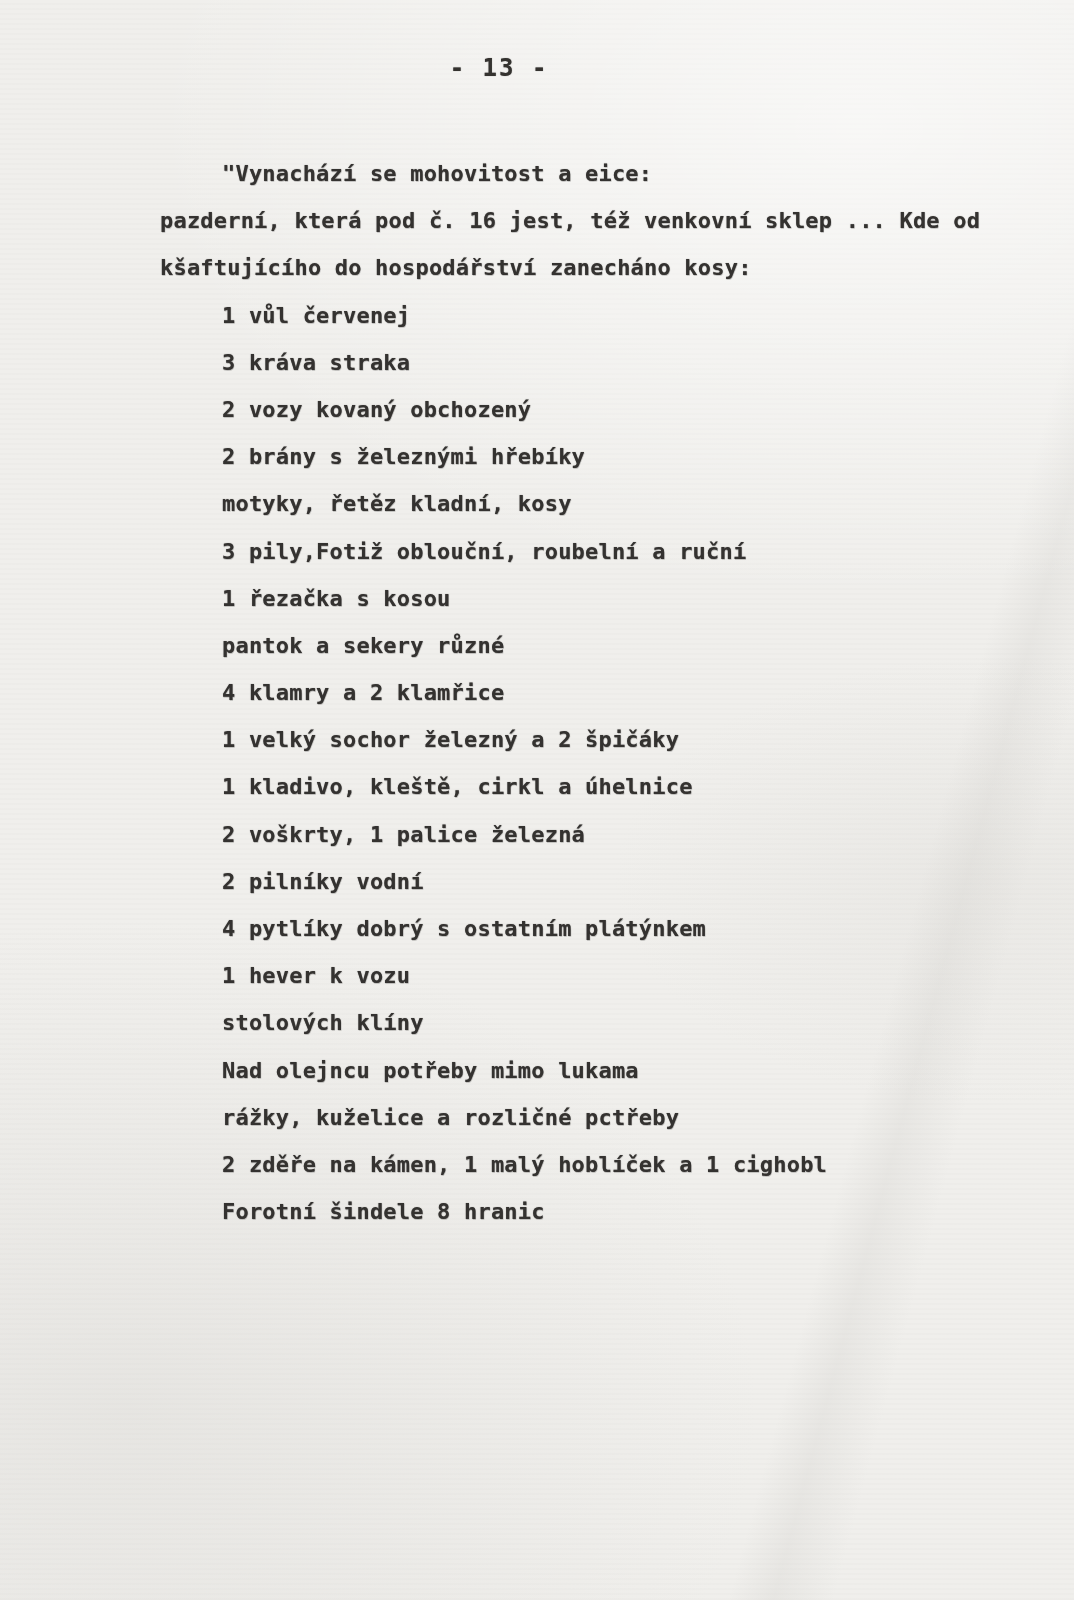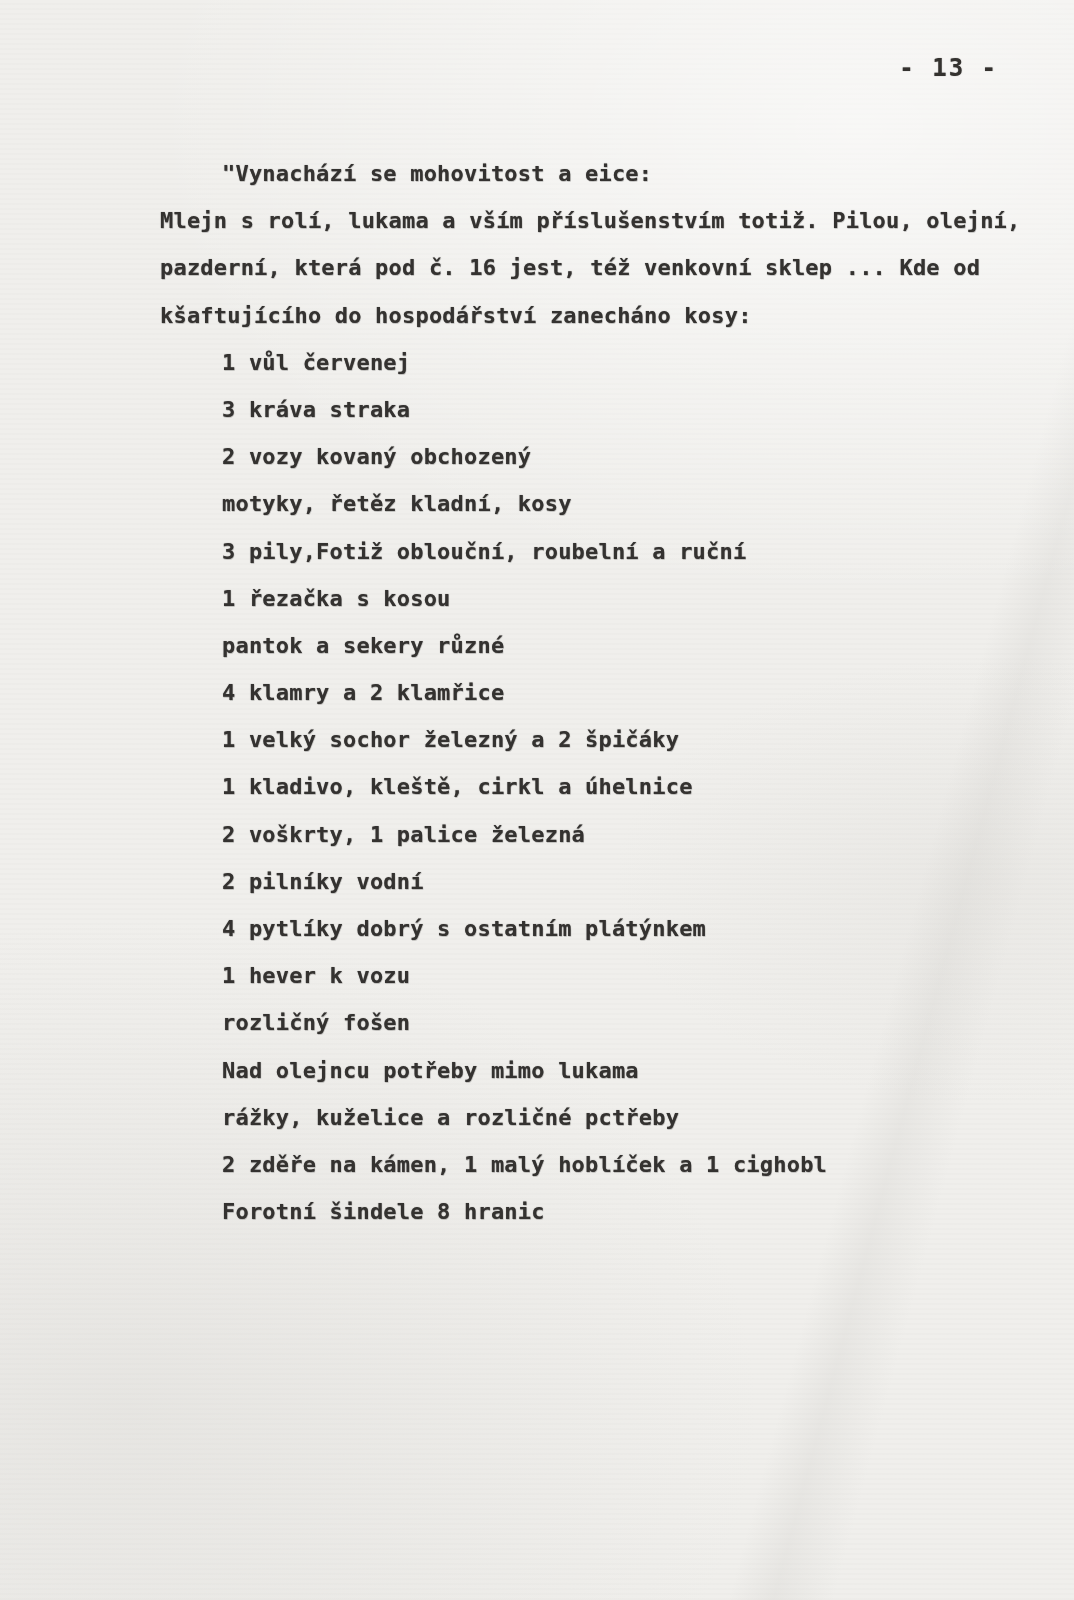--- a/index.html
+++ b/index.html
@@ -20,21 +20,21 @@
       linear-gradient(105deg, transparent 77%, rgba(196,194,190,0.20) 80%, transparent 84%),
       repeating-linear-gradient(0deg, rgba(0,0,0,0.012) 0 2px, transparent 2px 5px);
     font-family: "DejaVu Sans Mono", "Liberation Mono", monospace;
     color: #2e2c2a;
   }
   .page-number {
     position: absolute;
     top: 54px;
     left: 0;
     right: 76px;
-    text-align: right;
+    text-align: center;
     font-size: 24px;
     font-weight: bold;
     letter-spacing: 2px;
     color: #34322f;
     text-shadow: 0 0 1px rgba(40,38,36,0.55);
   }
   .doc-body {
     position: absolute;
     top: 150px;
     left: 160px;
@@ -54,36 +54,36 @@
     padding-left: 62px;
   }
 </style>
 </head>
 <body>
 
 <div class="page">
   <div class="page-number">- 13 -</div>
   <div class="doc-body">
       <div class="text-line indent">"Vynachází se mohovitost a eice:</div>
-      <div class="text-line">Mlejn s rolí, lukama a vším příslušenstvím totiž. Pilou, olejní,</div>
       <div class="text-line">pazderní, která pod č. 16 jest, též venkovní sklep ... Kde od</div>
       <div class="text-line">kšaftujícího do hospodářství zanecháno kosy:</div>
       <div class="text-line indent">1 vůl červenej</div>
       <div class="text-line indent">3 kráva straka</div>
       <div class="text-line indent">2 vozy kovaný obchozený</div>
+      <div class="text-line indent">2 brány s železnými hřebíky</div>
       <div class="text-line indent">motyky, řetěz kladní, kosy</div>
       <div class="text-line indent">3 pily,Fotiž oblouční, roubelní a ruční</div>
       <div class="text-line indent">1 řezačka s kosou</div>
       <div class="text-line indent">pantok a sekery různé</div>
       <div class="text-line indent">4 klamry a 2 klamřice</div>
       <div class="text-line indent">1 velký sochor železný a 2 špičáky</div>
       <div class="text-line indent">1 kladivo, kleště, cirkl a úhelnice</div>
       <div class="text-line indent">2 voškrty, 1 palice železná</div>
       <div class="text-line indent">2 pilníky vodní</div>
       <div class="text-line indent">4 pytlíky dobrý s ostatním plátýnkem</div>
       <div class="text-line indent">1 hever k vozu</div>
-      <div class="text-line indent">rozličný fošen</div>
+      <div class="text-line indent">stolových klíny</div>
       <div class="text-line indent">Nad olejncu potřeby mimo lukama</div>
       <div class="text-line indent">rážky, kuželice a rozličné pctřeby</div>
       <div class="text-line indent">2 zděře na kámen, 1 malý hoblíček a 1 cighobl</div>
       <div class="text-line indent">Forotní šindele 8 hranic</div>
     </div>
 </div>
 
 </body></html>

